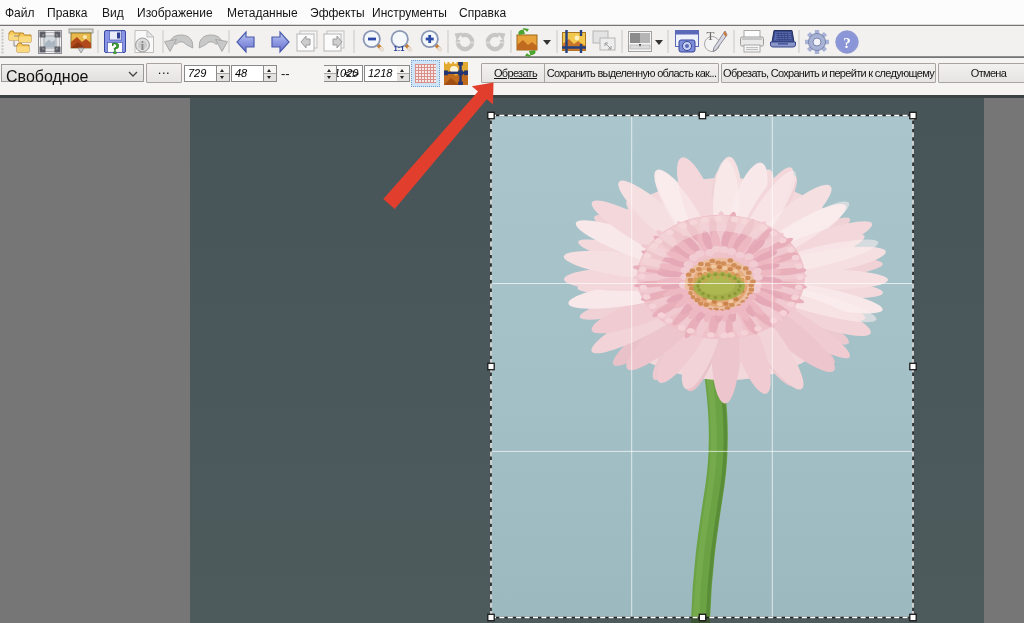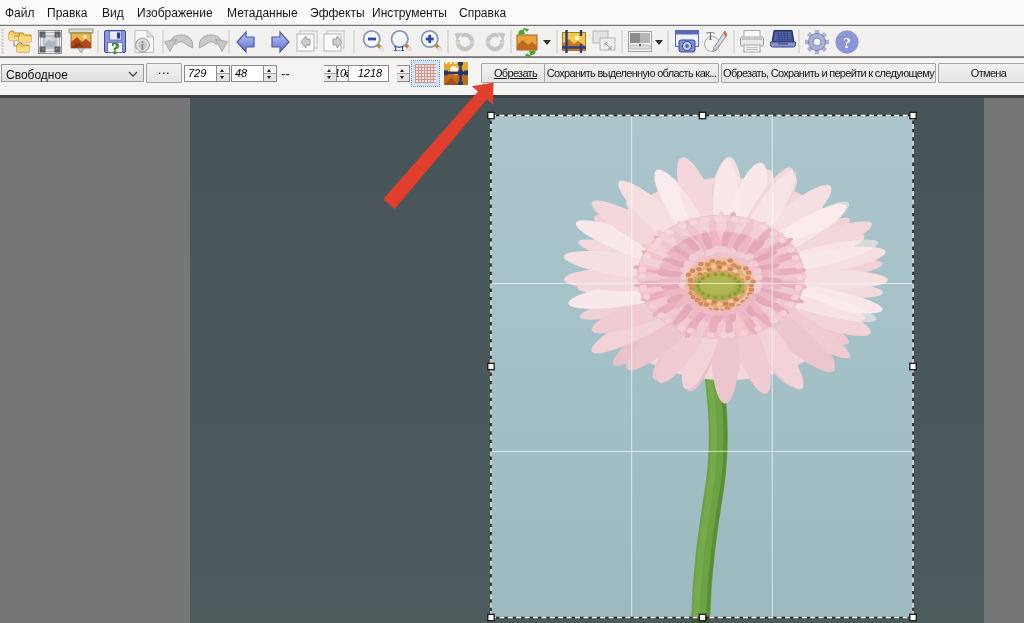--- a/index.html
+++ b/index.html
@@ -266,35 +266,35 @@
         </g>
 <g transform="translate(847,42)">
           <circle cx="0" cy="0" r="11" fill="#8b96d8" stroke="#5a66b0"></circle>
           <circle cx="0" cy="0" r="11" fill="none" stroke="#aab4e4" stroke-width="1.5" opacity="0.6"></circle>
           <text x="0" y="5.5" font-size="15" font-weight="bold" fill="#fff" text-anchor="middle" font-family="Liberation Serif">?</text>
         </g>
   </svg></div>
   <div id="tb2">
 
     <div style="position:absolute;left:1px;top:6px;width:143px;height:18px;background:linear-gradient(#f0efee,#e2e0de);border:1px solid #999;">
-      <div style="position:absolute;left:4px;top:2.5px;font-size:12px;color:#111;">Свободное</div>
+      <div style="position:absolute;left:4px;top:2.5px;font-size:16px;color:#111;">Свободное</div>
       <svg style="position:absolute;right:5px;top:5px" width="10" height="8" viewBox="0 0 10 8">
           <path d="M1 2 L5 6 L9 2" stroke="#444" stroke-width="1.3" fill="none"></path>
         </svg>
     </div>
     <div class="btn" style="left:146px;width:36px;font-size:13px;line-height:11px;letter-spacing:0.5px;">...</div>
     <div class="fld" style="left:184px;width:33px;">729</div>
       <div class="spin" style="left:217px;"></div>
     <div class="fld" style="left:231px;width:33px;">48</div>
       <div class="spin" style="left:264px;"></div>
     <div class="lbl" style="left:281px;">--</div>
     <div class="fld" style="left:291px;width:33px;margin-left:39px;">1020</div>
       <div class="spin" style="left:324px;"></div>
     <div class="lbl" style="left:344px;">&lt;&gt;</div>
-    <div class="fld" style="left:348px;width:41px;text-align:center;">1218</div>
+    <div class="fld" style="left:364px;width:41px;">1218</div>
       <div class="spin" style="left:397px;"></div>
 
     <div style="position:absolute;left:411px;top:2px;width:29px;height:27px;background:#cfe3f7;border:1px dotted #6f9fd0;">
       <svg style="position:absolute;left:3px;top:3px" width="21" height="19" viewBox="0 0 21 19">
         <rect x="0" y="0" width="21" height="19" fill="#f6e9e7"></rect>
         <g stroke="#d9908a" stroke-width="1">
           <path d="M0 0.5H21 M0 3.5H21 M0 6.5H21 M0 9.5H21 M0 12.5H21 M0 15.5H21 M0 18.5H21"></path>
           <path d="M0.5 0V19 M3.5 0V19 M6.5 0V19 M9.5 0V19 M12.5 0V19 M15.5 0V19 M18.5 0V19"></path>
         </g>
       </svg>

